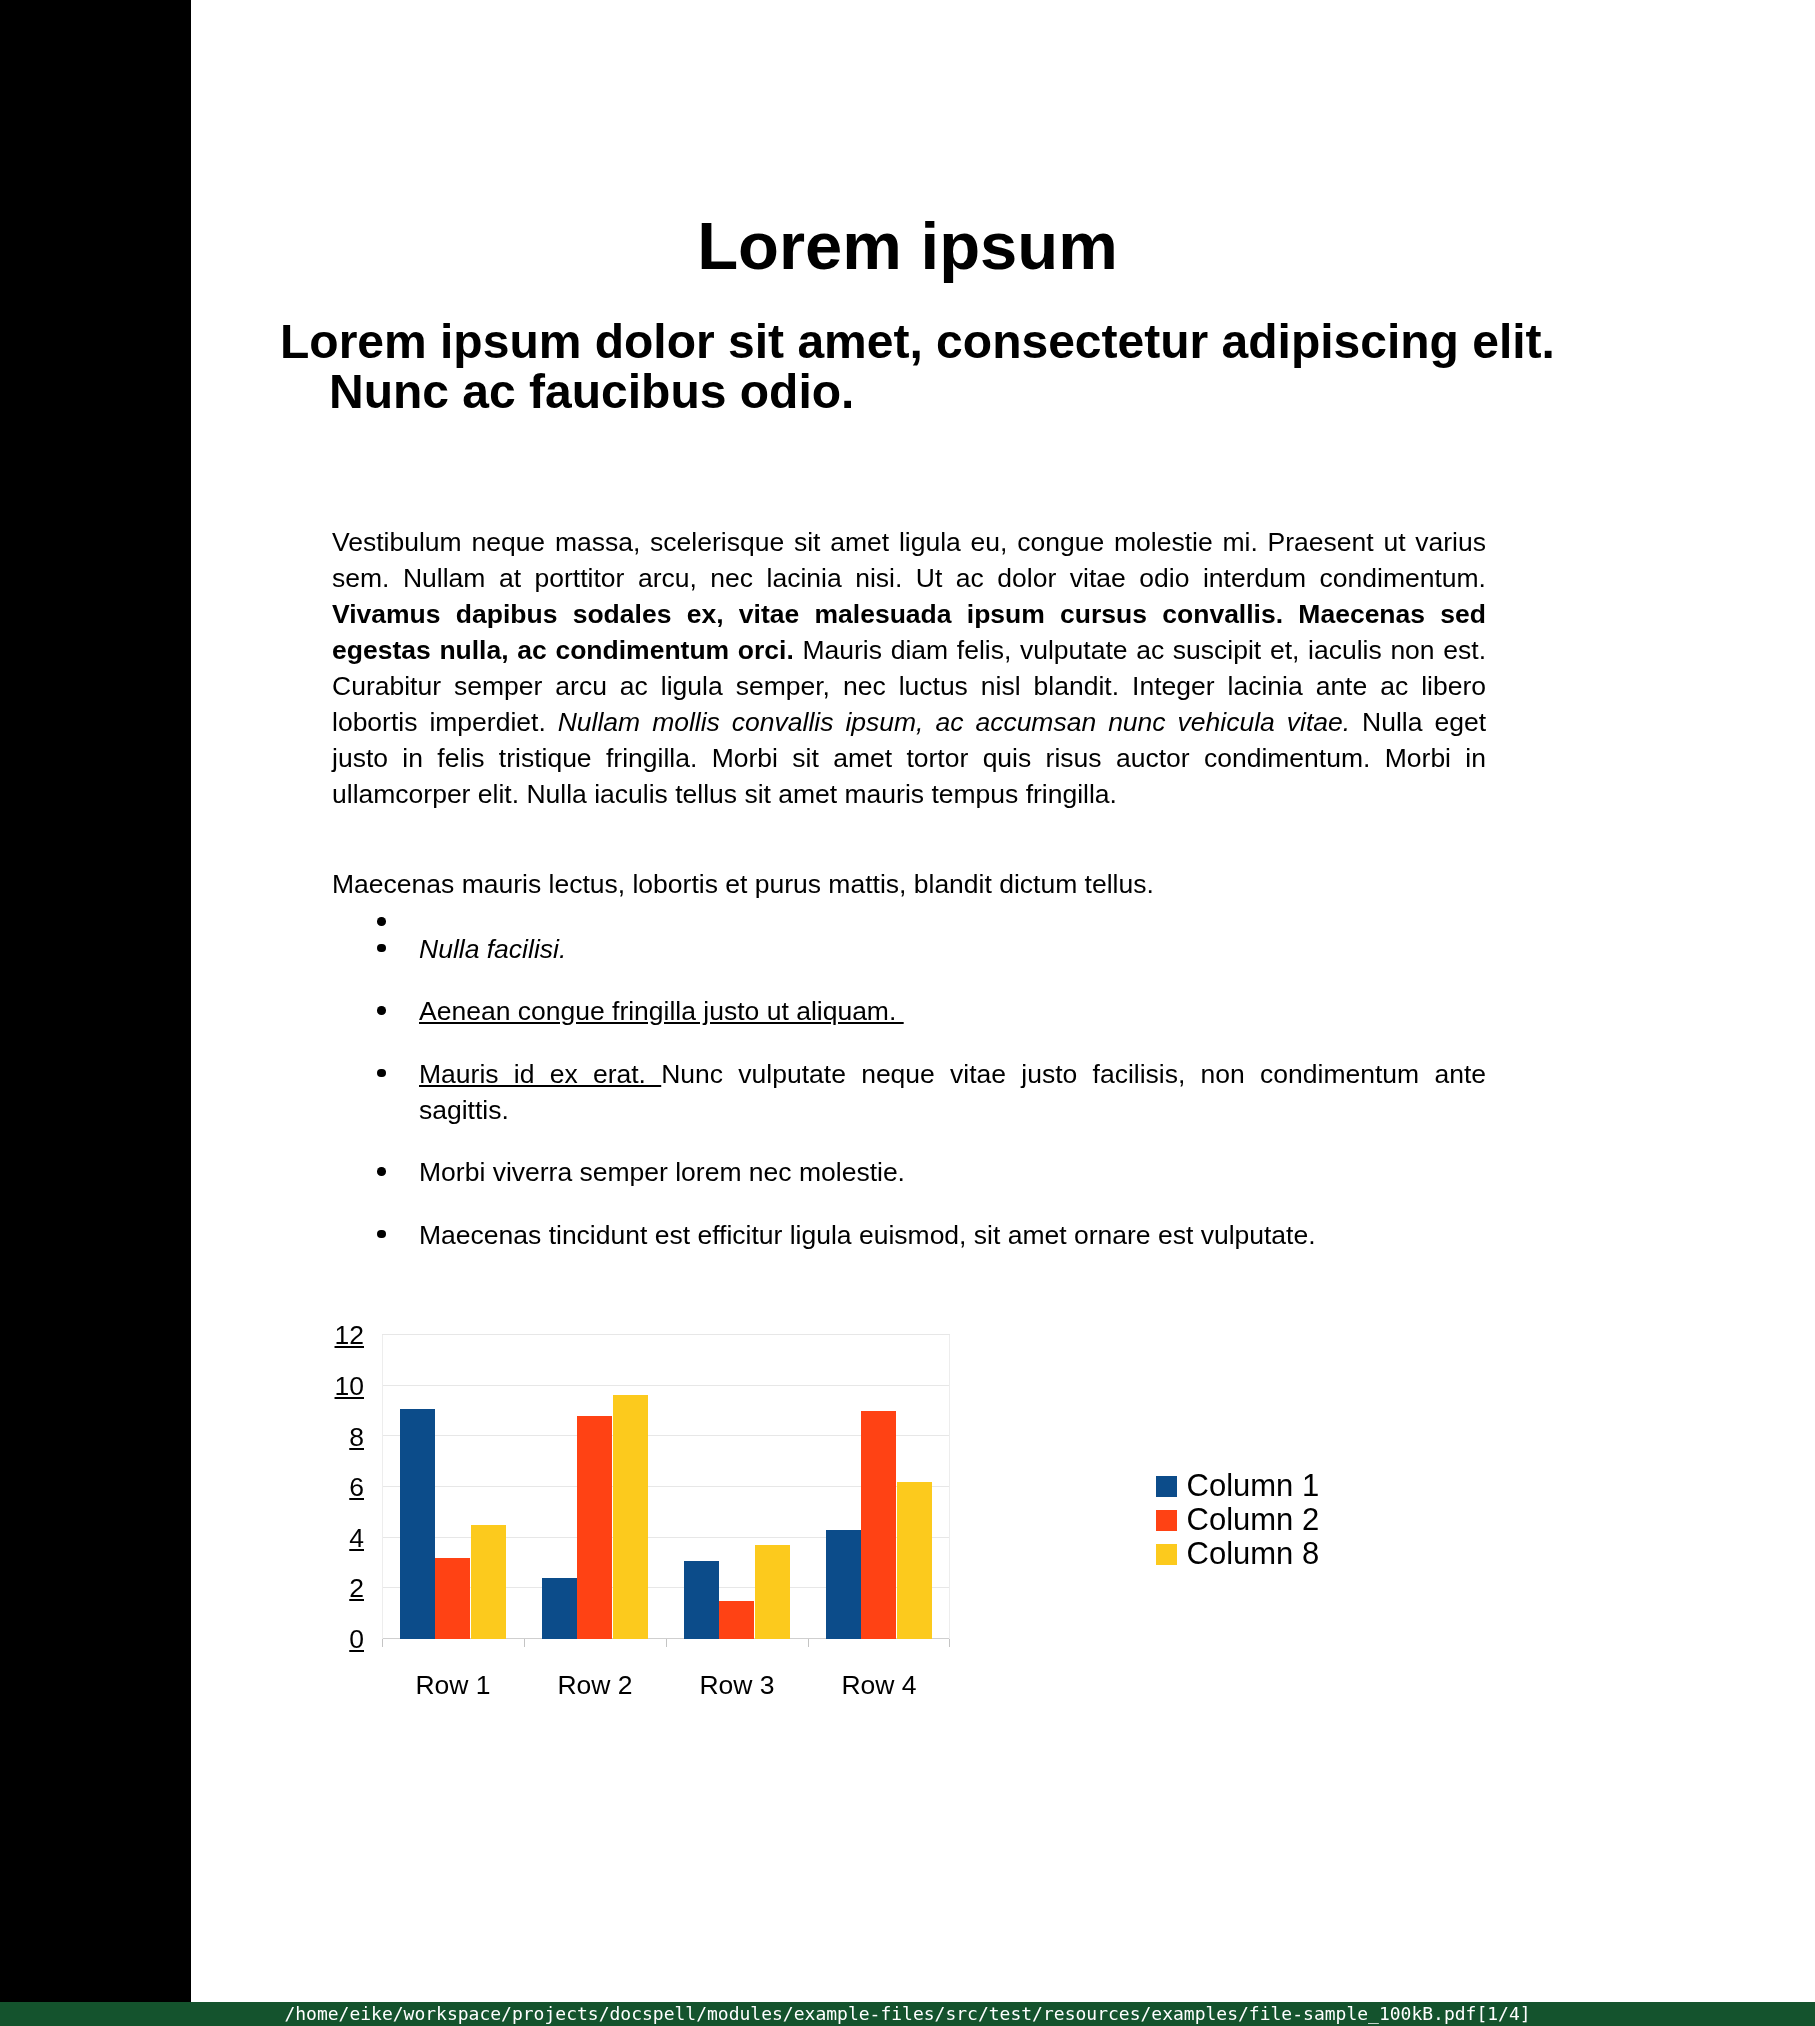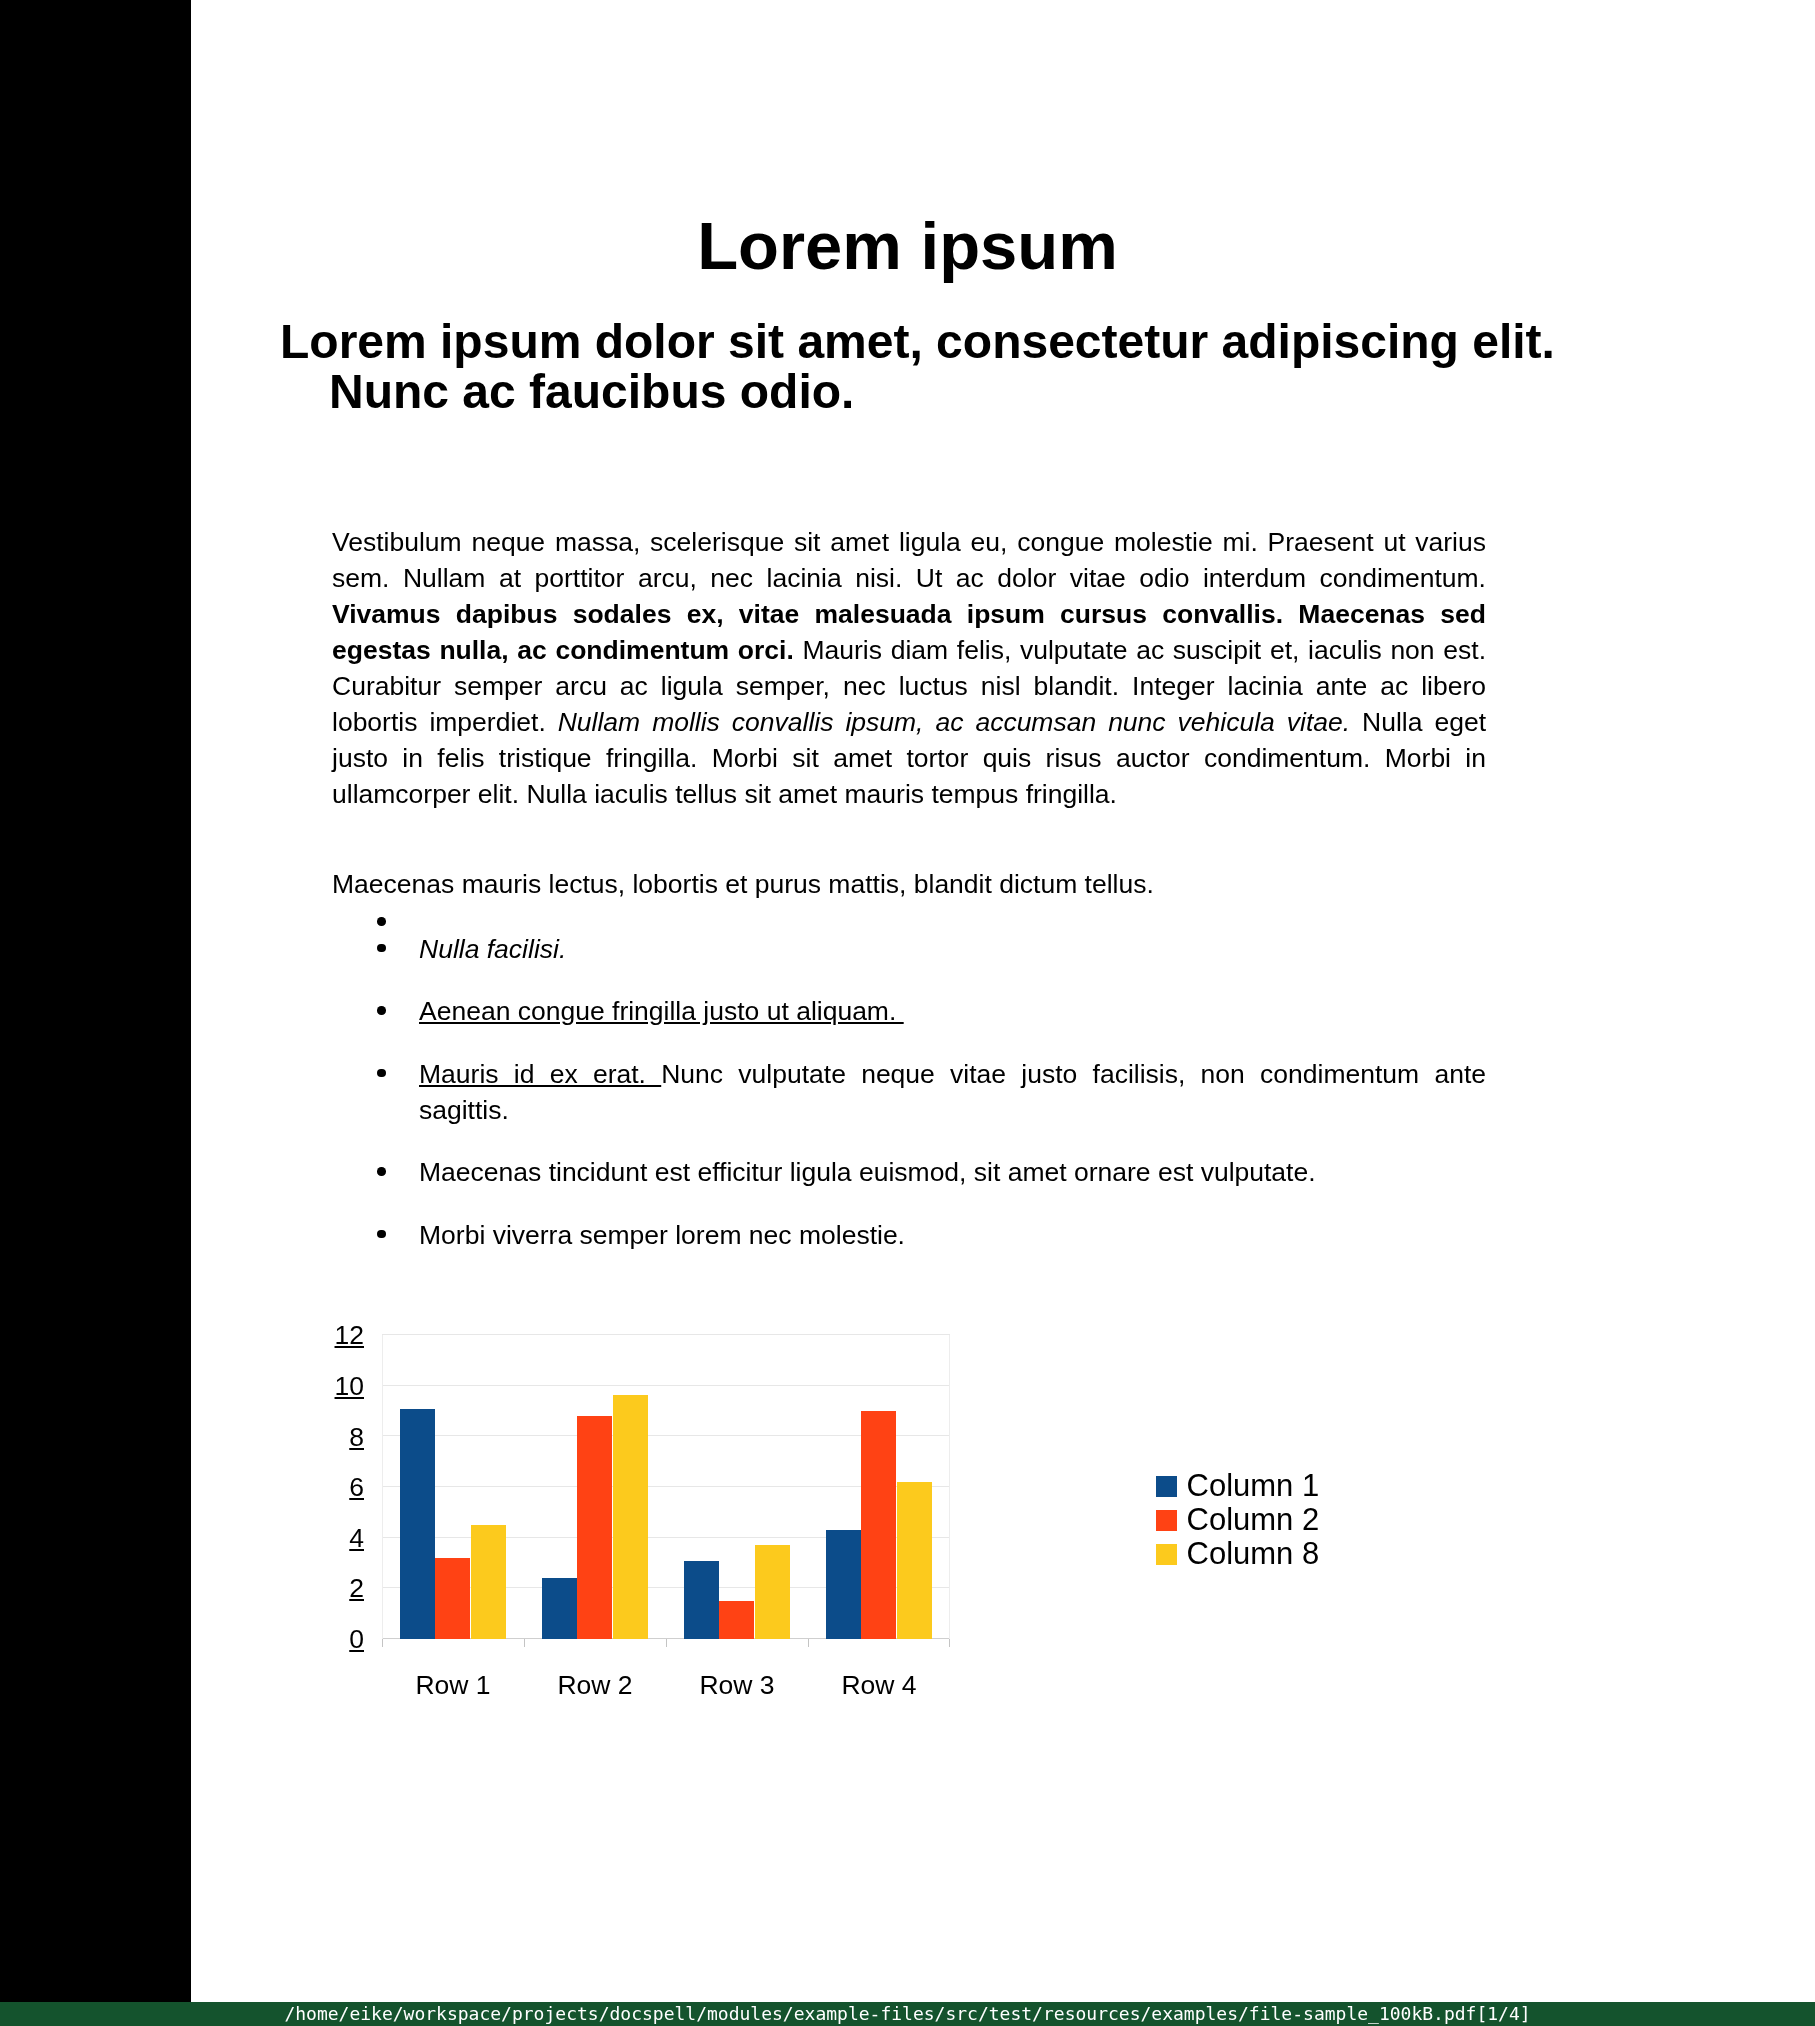--- a/index.html
+++ b/index.html
@@ -80,22 +80,22 @@
   </div>
 
   <p class="para" id="paragraph1"><span class="seg-normal">Vestibulum neque massa, scelerisque sit amet ligula eu, congue molestie mi. Praesent ut varius sem. Nullam at porttitor arcu, nec lacinia nisi. Ut ac dolor vitae odio interdum condimentum. </span><span class="seg-bold">Vivamus dapibus sodales ex, vitae malesuada ipsum cursus convallis. Maecenas sed egestas nulla, ac condimentum orci. </span><span class="seg-normal">Mauris diam felis, vulputate ac suscipit et, iaculis non est. Curabitur semper arcu ac ligula semper, nec luctus nisl blandit. Integer lacinia ante ac libero lobortis imperdiet. </span><span class="seg-italic">Nullam mollis convallis ipsum, ac accumsan nunc vehicula vitae. </span><span class="seg-normal">Nulla eget justo in felis tristique fringilla. Morbi sit amet tortor quis risus auctor condimentum. Morbi in ullamcorper elit. Nulla iaculis tellus sit amet mauris tempus fringilla.</span></p>
   <p class="para" id="paragraph2">Maecenas mauris lectus, lobortis et purus mattis, blandit dictum tellus.</p>
 
   <ul class="bullets" id="bullet-list">
       <li><span class="dot"></span></li>
       <li><span class="dot"></span><span class="seg-italic">Nulla facilisi.</span></li>
       <li><span class="dot"></span><span class="seg-underline">Aenean congue fringilla justo ut aliquam.&nbsp;</span></li>
       <li><span class="dot"></span><span class="seg-underline">Mauris id ex erat.&nbsp;</span><span class="seg-normal">Nunc vulputate neque vitae justo facilisis, non condimentum ante sagittis.</span></li>
+      <li><span class="dot"></span><span class="seg-normal">Morbi viverra semper lorem nec molestie.</span></li>
       <li><span class="dot"></span><span class="seg-normal">Maecenas tincidunt est efficitur ligula euismod, sit amet ornare est vulputate.</span></li>
-      <li><span class="dot"></span><span class="seg-normal">Morbi viverra semper lorem nec molestie.</span></li>
     </ul>
 
   <div class="chart" id="chart">
       <div class="plot">
         <div class="gridline zero" style="bottom: 0px;"></div>
         <div class="gridline" style="bottom: 51px;"></div>
         <div class="gridline" style="bottom: 101px;"></div>
         <div class="gridline" style="bottom: 152px;"></div>
         <div class="gridline" style="bottom: 203px;"></div>
         <div class="gridline" style="bottom: 253px;"></div>

